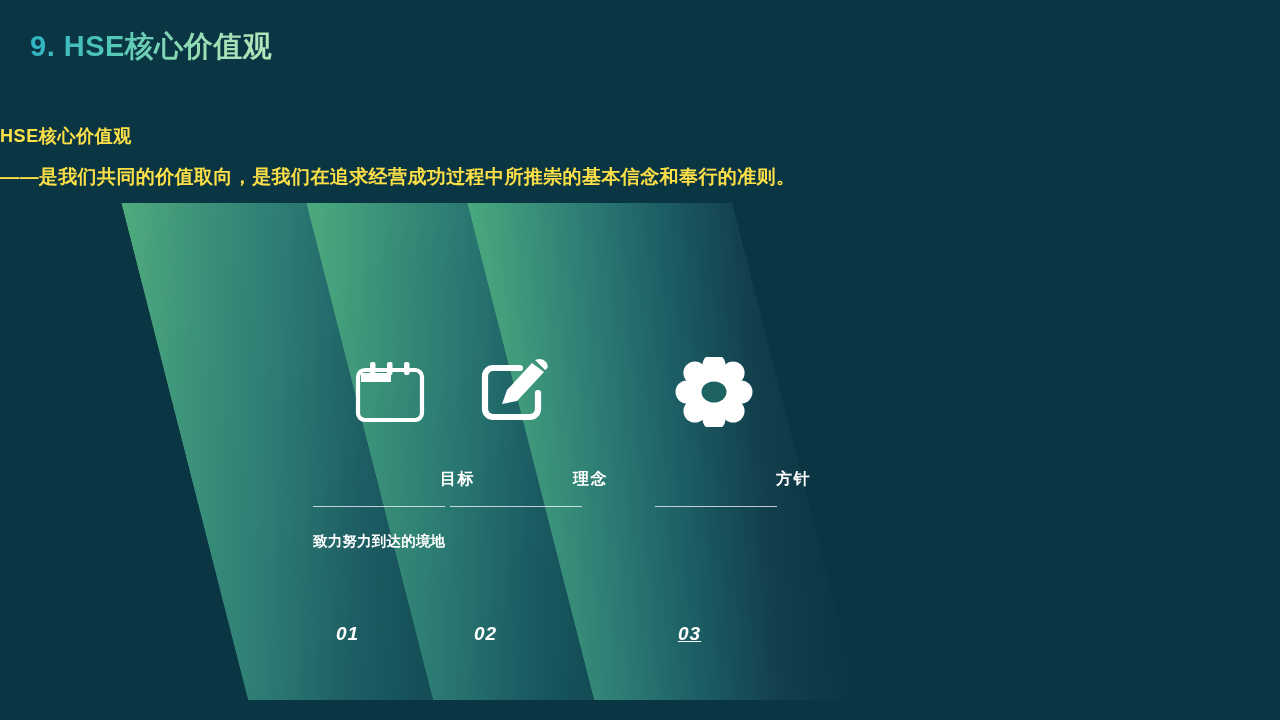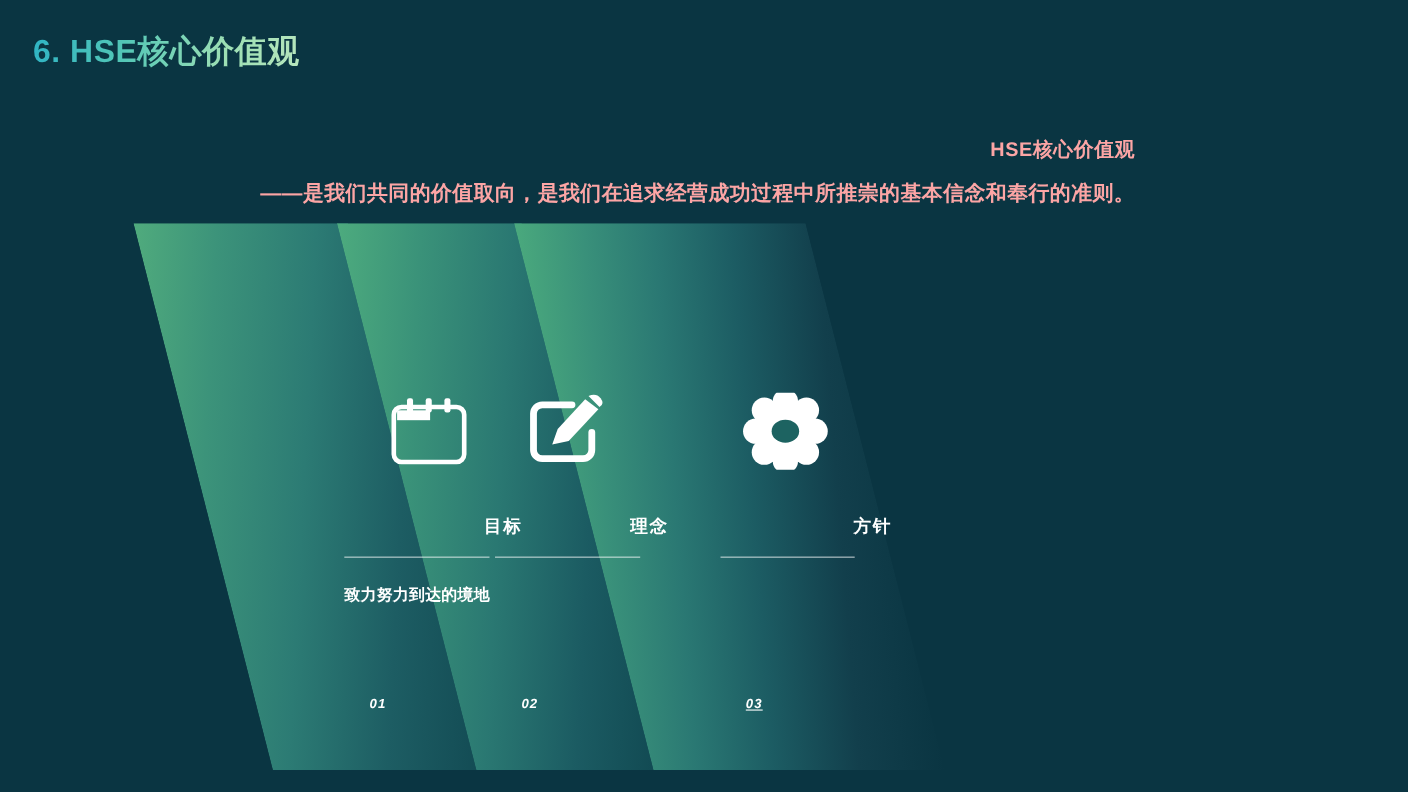--- a/index.html
+++ b/index.html
@@ -31,22 +31,22 @@
     color: transparent;
     -webkit-text-fill-color: transparent;
   }
 
   
   #subtitle-block {
     position: absolute;
     left: 0;
     top: 124px;
     width: 1032px;
-    text-align: right;
-    color: #fca5a5;
+    text-align: left;
+    color: #fde047;
     font-weight: bold;
     line-height: 1.42;
   }
   #subtitle-line-1 {
     display: block;
     font-size: 18px;
     letter-spacing: 0.6px;
   }
   #subtitle-line-2 {
     display: block;
@@ -166,35 +166,35 @@
     line-height: 1.65;
     letter-spacing: 0.2px;
     width: 150px;
   }
   #column-1 .col-desc { left: 8px; }
   #column-2 .col-desc { left: -11px; }
   #column-3 .col-desc { left: 28px; }
 
   .col-number {
     position: absolute;
-    top: 430px;
+    top: 420px;
     color: #ffffff;
-    font-size: 12px;
+    font-size: 19px;
     font-weight: bold;
     font-style: italic;
     letter-spacing: 1px;
   }
   #column-1 .col-number { left: 31px; }
   #column-2 .col-number { left: 12px; }
   #column-3 .col-number { left: 51px; text-decoration: underline; }
 </style>
 </head>
 <body>
 
-<div id="slide-title">6. HSE核心价值观</div>
+<div id="slide-title">9. HSE核心价值观</div>
 
 <div id="subtitle-block">
   <span id="subtitle-line-1">HSE核心价值观</span>
   <span id="subtitle-line-2">——是我们共同的价值取向，是我们在追求经营成功过程中所推崇的基本信念和奉行的准则。</span>
 </div>
 
 <div id="panel-stage">
   <div class="panel skewed" id="panel-1">
     <div class="panel-bg"></div>
   </div>

